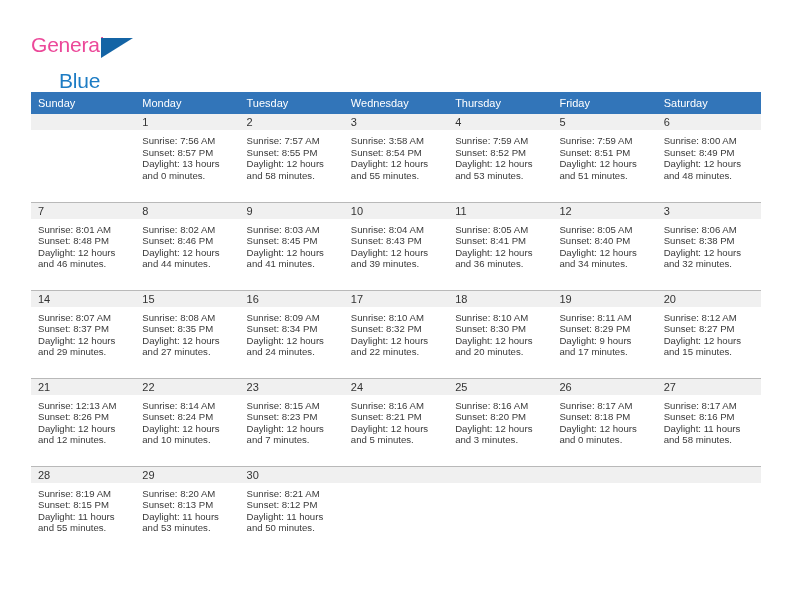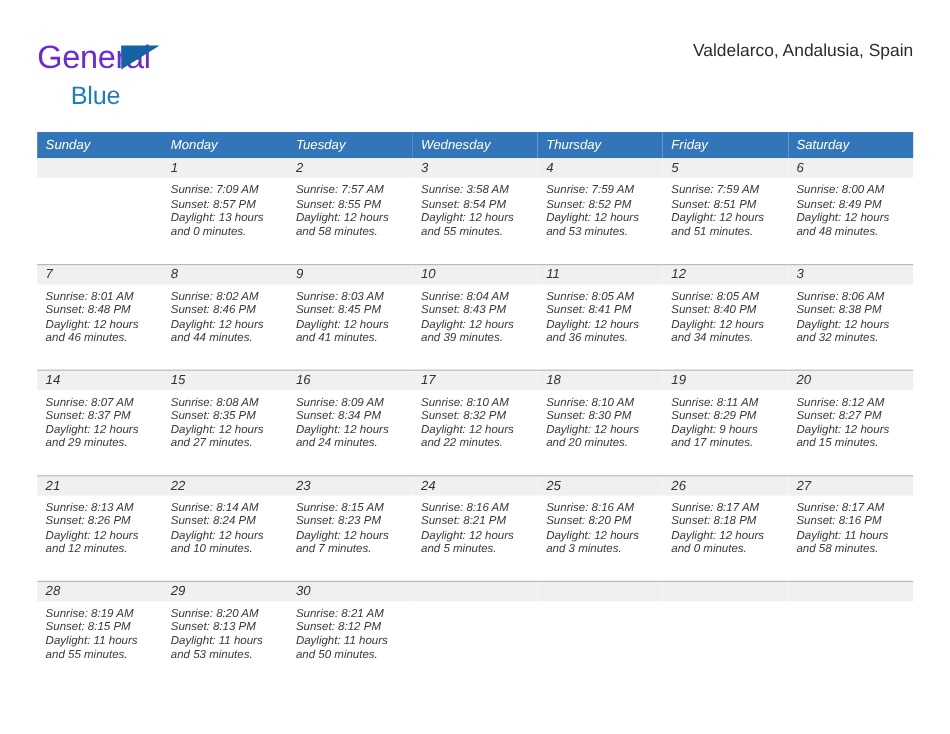--- a/index.html
+++ b/index.html
@@ -34,23 +34,23 @@
     position: absolute;
     left: 31px;
     top: 33px;
     width: 120px;
     height: 46px;
   }
   .logo-general {
     position: absolute;
     left: 0;
     top: 0;
-    font-size: 27px;
+    font-size: 21px;
     letter-spacing: -0.2px;
-    color: #6d28d9;
+    color: #ec4899;
     font-family: "Liberation Sans", sans-serif;
   }
   .logo-blue {
     position: absolute;
     left: 28px;
     top: 20px;
     font-size: 21px;
     letter-spacing: -0.2px;
     color: #1d7cc4;
     font-family: "Liberation Sans", sans-serif;
@@ -83,25 +83,24 @@
     margin-top: 7px;
     font-size: 14.5px;
     color: #2b2b2b;
     white-space: nowrap;
   }
 
   
   .cal {
     position: absolute;
     left: 31px;
-    top: 110px;
+    top: 92px;
     width: 730px;
     border-collapse: collapse;
     table-layout: fixed;
-    font-style: italic;
   }
 
   .cal th {
     background: #3275b9;
     color: #ffffff;
     font-size: 11px;
     font-weight: normal;
     text-align: left;
     padding: 5px 0 5px 7px;
     height: 12px;
@@ -157,21 +156,20 @@
 
   <div class="top">
 
     <div class="logo">
       <span class="logo-general">General</span>
       <span class="logo-tri"></span>
       <span class="logo-blue">Blue</span>
     </div>
 
     <div class="title-wrap">
-      <div class="cal-sub">Valdelarco, Andalusia, Spain</div>
     </div>
 
   </div>
 
   <table class="cal">
     <thead>
       <tr>
         <th>Sunday</th>
         <th>Monday</th>
         <th>Tuesday</th>
@@ -182,21 +180,21 @@
       </tr>
     </thead>
     <tbody>
         <tr class="week">
           <td>
             <div class="daynum empty"></div>
           </td>
           <td>
             <div class="daynum">1</div>
             <div class="info">
-              <div>Sunrise: 7:09 AM</div>
+              <div>Sunrise: 7:56 AM</div>
               <div>Sunset: 8:57 PM</div>
               <div class="daylight">Daylight: 13 hours and 0 minutes.</div>
             </div>
           </td>
           <td>
             <div class="daynum">2</div>
             <div class="info">
               <div>Sunrise: 7:57 AM</div>
               <div>Sunset: 8:55 PM</div>
               <div class="daylight">Daylight: 12 hours and 58 minutes.</div>
@@ -348,21 +346,21 @@
               <div>Sunrise: 8:12 AM</div>
               <div>Sunset: 8:27 PM</div>
               <div class="daylight">Daylight: 12 hours and 15 minutes.</div>
             </div>
           </td>
         </tr>
         <tr class="week">
           <td>
             <div class="daynum">21</div>
             <div class="info">
-              <div>Sunrise: 8:13 AM</div>
+              <div>Sunrise: 12:13 AM</div>
               <div>Sunset: 8:26 PM</div>
               <div class="daylight">Daylight: 12 hours and 12 minutes.</div>
             </div>
           </td>
           <td>
             <div class="daynum">22</div>
             <div class="info">
               <div>Sunrise: 8:14 AM</div>
               <div>Sunset: 8:24 PM</div>
               <div class="daylight">Daylight: 12 hours and 10 minutes.</div>

